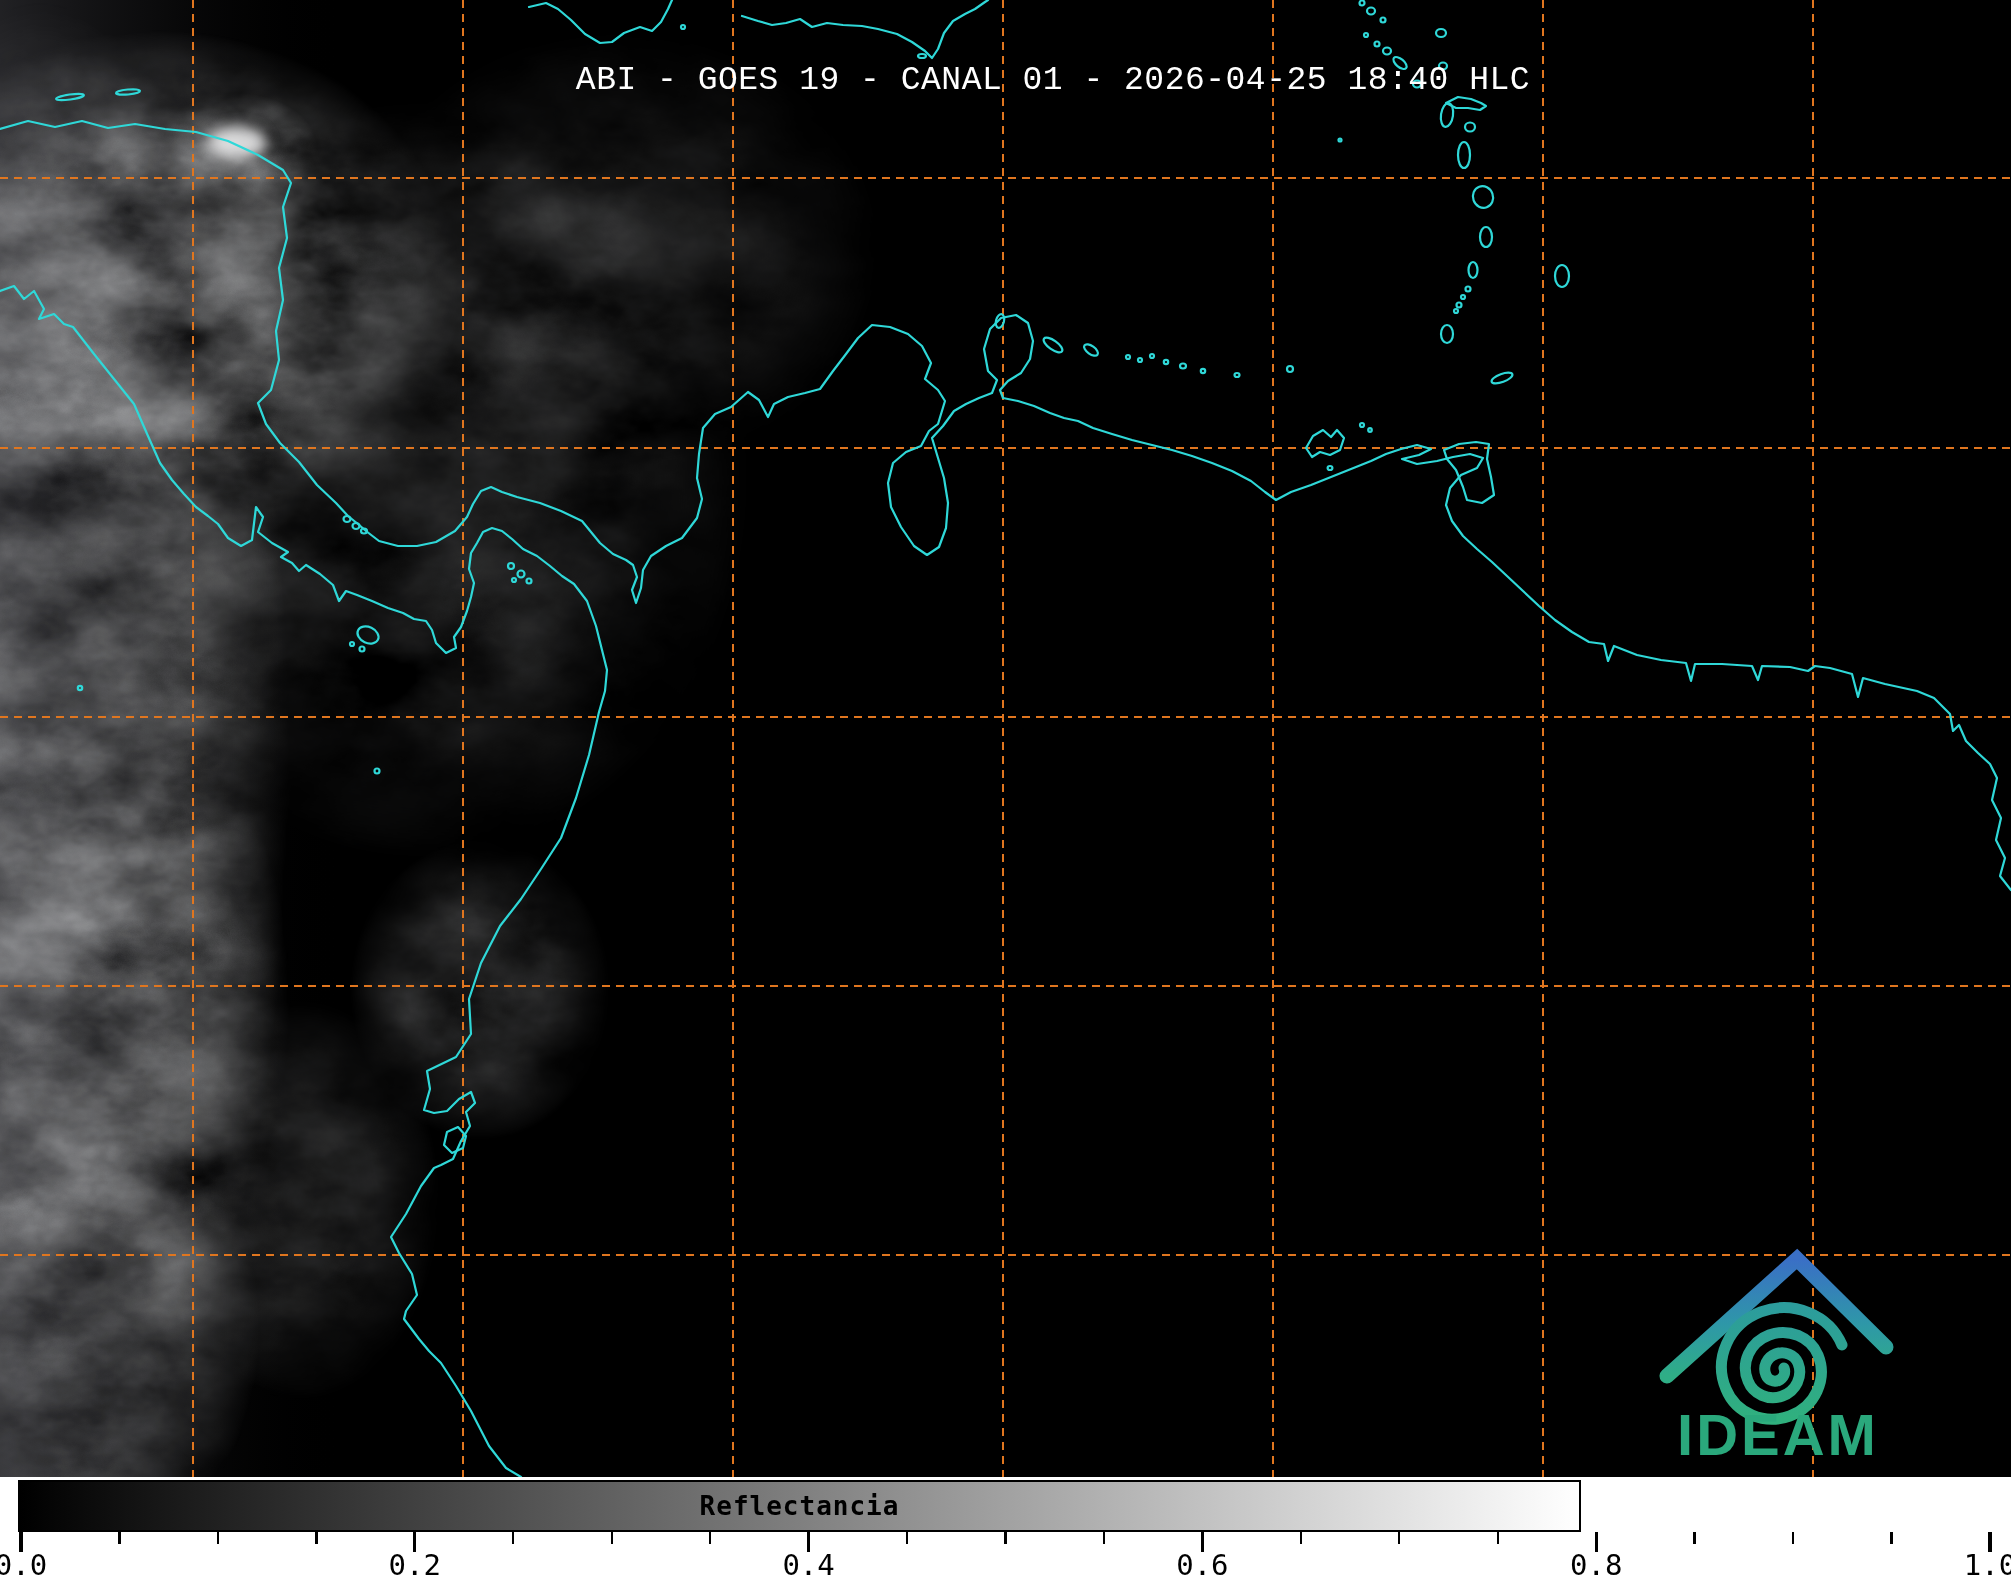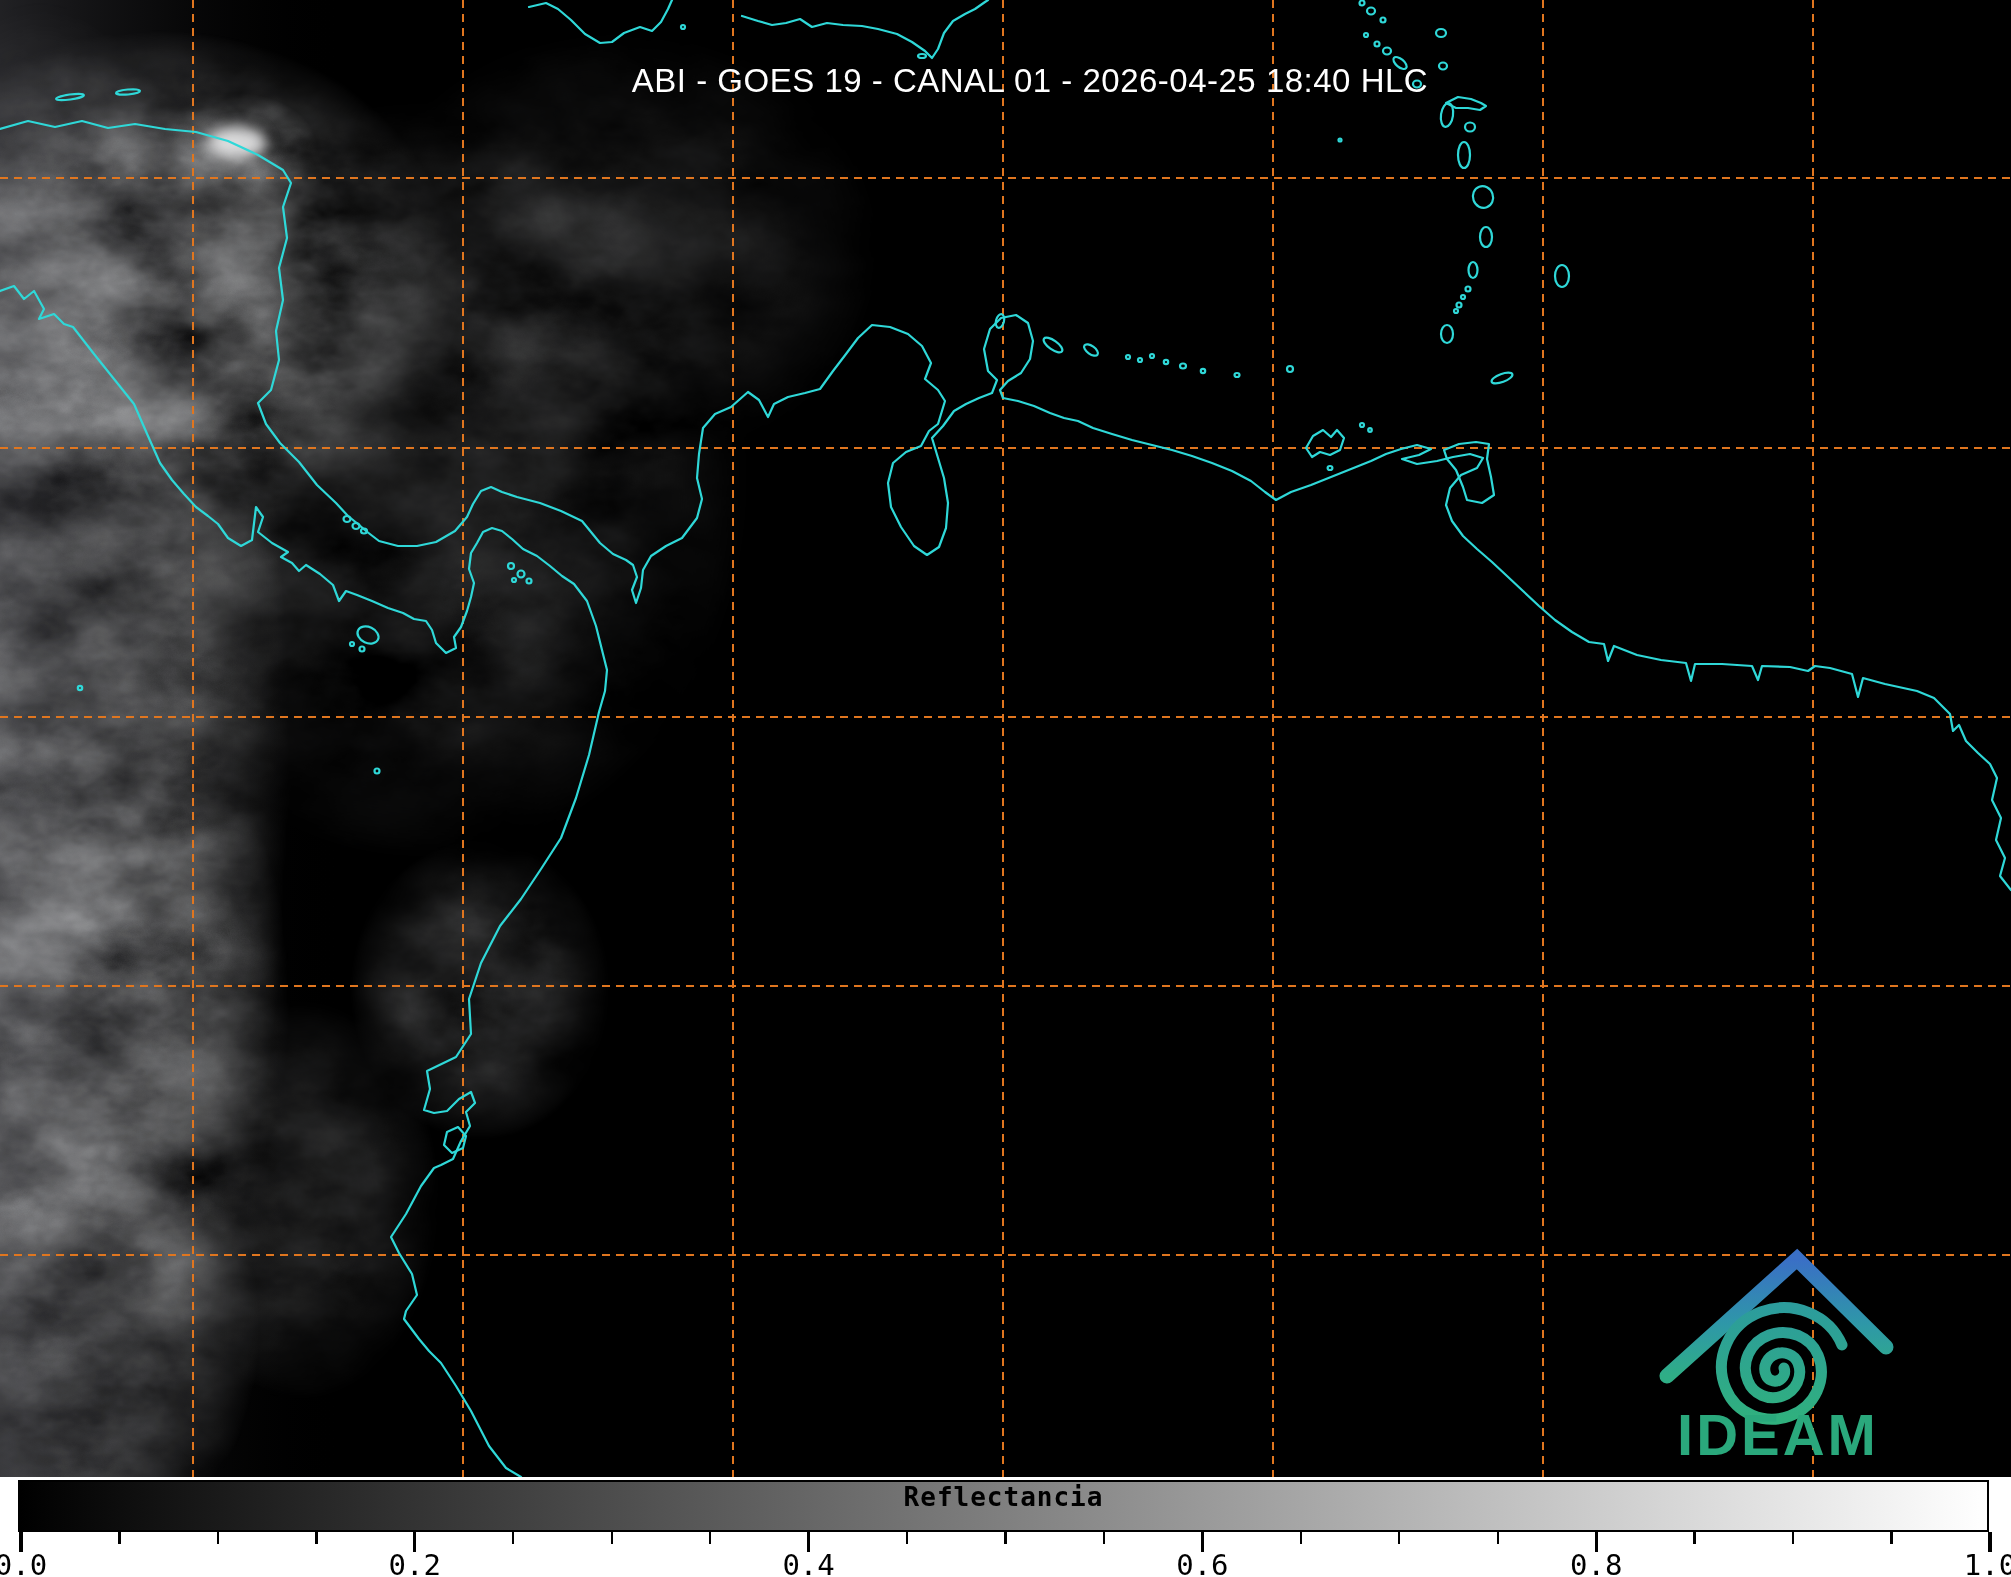--- a/index.html
+++ b/index.html
@@ -6,33 +6,33 @@
   body{
     width:2011px;height:1577px;position:relative;overflow:hidden;
     background:#ffffff;font-family:"DejaVu Sans Mono",monospace;
   }
   #map-area{
     position:absolute;left:0;top:0;width:2011px;height:1477px;
     background:#000;overflow:hidden;
   }
   #map-svg{position:absolute;left:0;top:0;}
   #image-title{
-    position:absolute;left:1030px;top:62px;transform:translateX(-50%);
+    position:absolute;left:1053px;top:62px;transform:translateX(-50%);
     font-size:33px;letter-spacing:0.5px;white-space:nowrap;z-index:30;
-    font-family:Liberation Sans, sans-serif;
+    font-family:Liberation Mono, monospace;
   }
   #bottom-strip{
     position:absolute;left:0;top:1477px;width:2011px;height:100px;
     background:#ffffff;
   }
   #colorbar{
-    position:absolute;left:18px;top:1480px;width:1971px;height:52px;
+    position:absolute;left:18px;top:1480px;width:1563px;height:52px;
     border:2px solid #000;box-sizing:border-box;
     background:linear-gradient(to right,#000000,#ffffff);
-    display:flex;align-items:flex-start;justify-content:center;
+    display:flex;align-items:center;justify-content:center;
   }
   #colorbar-label{
     font-weight:bold;font-size:26px;color:#000;
     font-family:"DejaVu Sans Mono",monospace;letter-spacing:1px;
   }
   .tick{position:absolute;background:#000;}
   .tick-label{
     position:absolute;top:1548px;transform:translateX(-50%);
     font-size:29px;color:#000;font-family:"DejaVu Sans Mono",monospace;
   }

